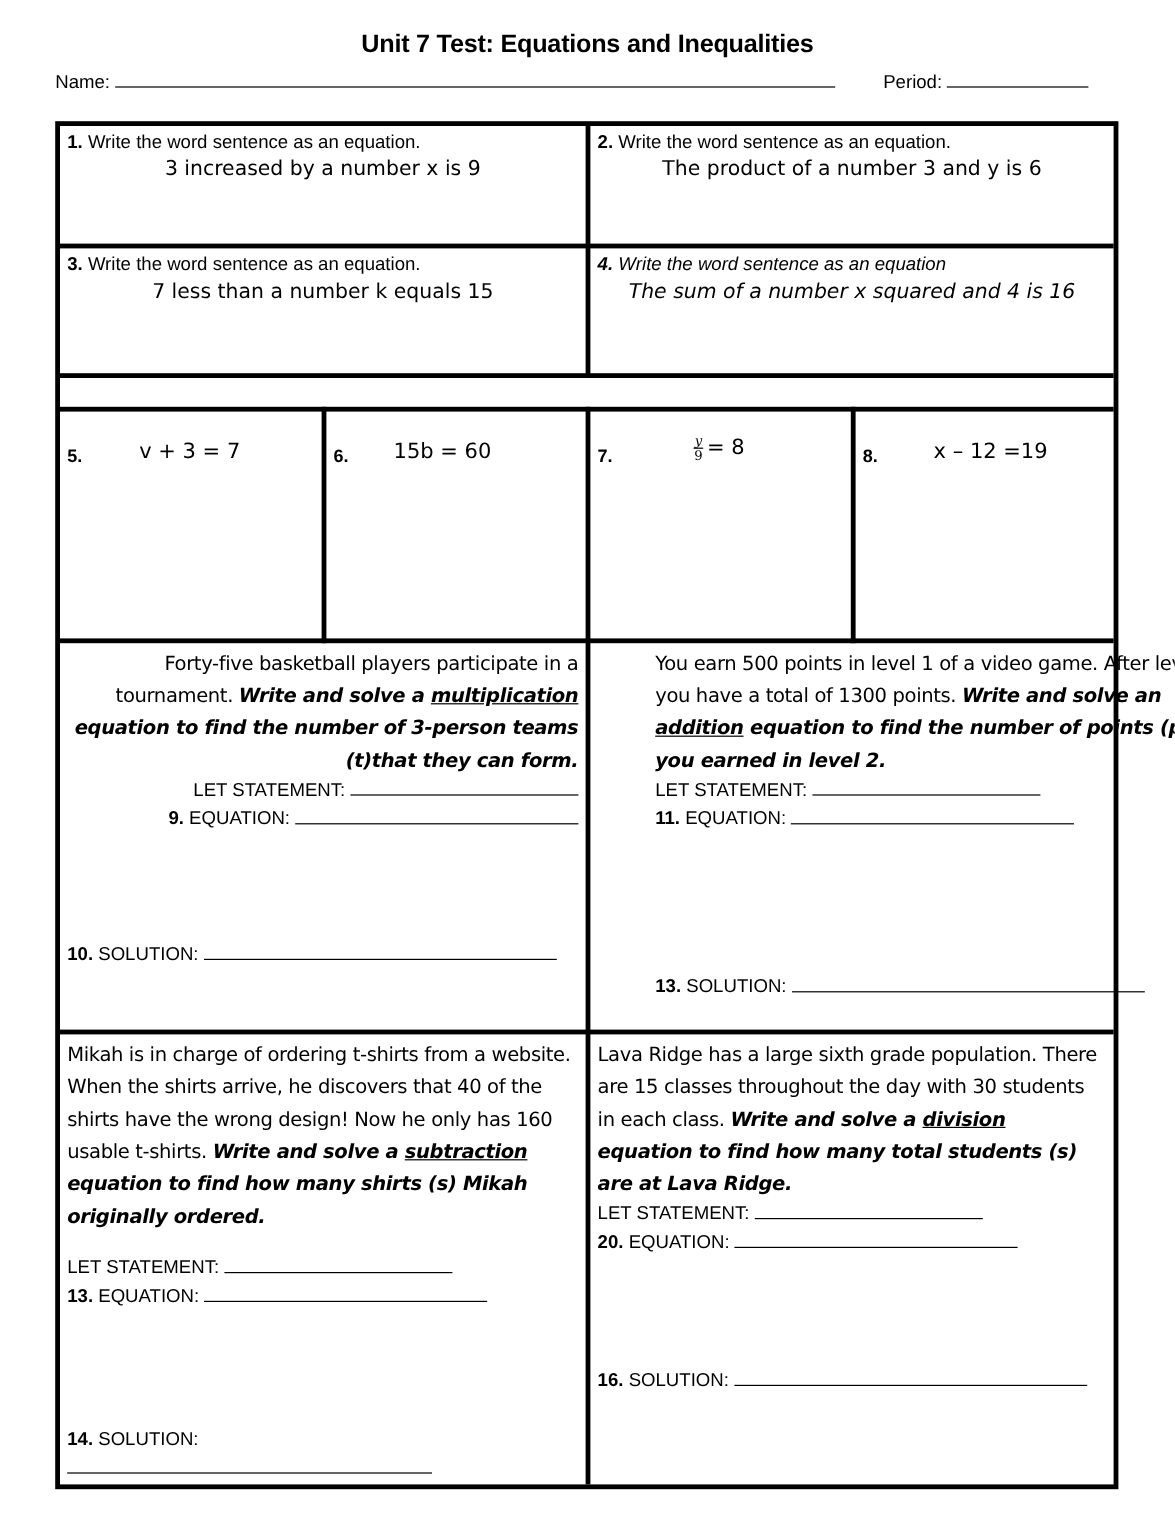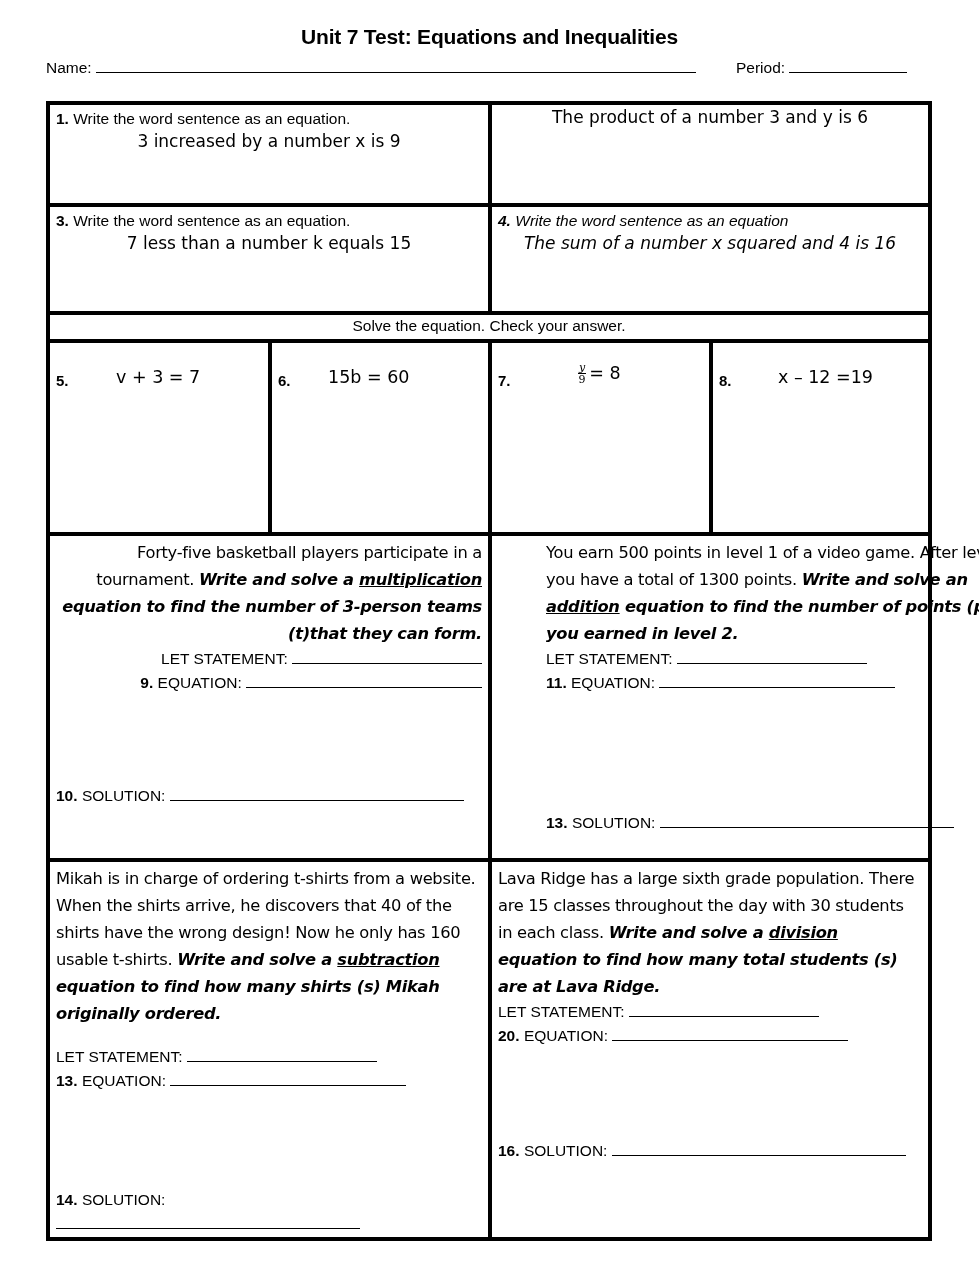--- a/index.html
+++ b/index.html
@@ -66,33 +66,33 @@
   <div class="vline" style="left:438px; top:0; height:210px;"></div>
   <div class="vline" style="left:438px; top:234px; height:898px;"></div>
   <div class="vline" style="left:218px; top:234px; height:197px;"></div>
   <div class="vline" style="left:659px; top:234px; height:197px;"></div>
 
   <div class="cell" style="left:0; top:0; width:438px; height:98px;">
     <div class="prompt"><b>1.</b> <span>Write the word sentence as an equation.</span></div>
     <div class="sentence">3 increased by a number x is 9</div>
   </div>
   <div class="cell" style="left:442px; top:0; width:436px; height:98px;">
+    <div class="prompt"><b>2.</b> <span>Write the word sentence as an equation.</span></div>
     <div class="sentence">The product of a number 3 and y is 6</div>
   </div>
 
   <div class="cell" style="left:0; top:102px; width:438px; height:104px;">
     <div class="prompt"><b>3.</b> <span>Write the word sentence as an equation.</span></div>
     <div class="sentence">7 less than a number k equals 15</div>
   </div>
   <div class="cell" style="left:442px; top:102px; width:436px; height:104px;font-style:italic;">
     <div class="prompt"><b>4.</b> <span>Write the word sentence as an equation</span></div>
     <div class="sentence">The sum of a number x squared and 4 is 16</div>
   </div>
 
-  <div class="instr" style="top:212px;">Solve the equation. Check your answer.</div>
 
   <div class="cell" style="left:0; top:238px; width:218px; height:189px;">
     <div class="eq-row" style="left:6px; top:29px;">
       <span class="eq-num">5.</span>
       <span class="eq-expr" style="left:60px;">v + 3 = 7</span>
     </div>
   </div>
   <div class="cell" style="left:222px; top:238px; width:216px; height:189px;">
     <div class="eq-row" style="left:6px; top:29px;">
       <span class="eq-num">6.</span>

